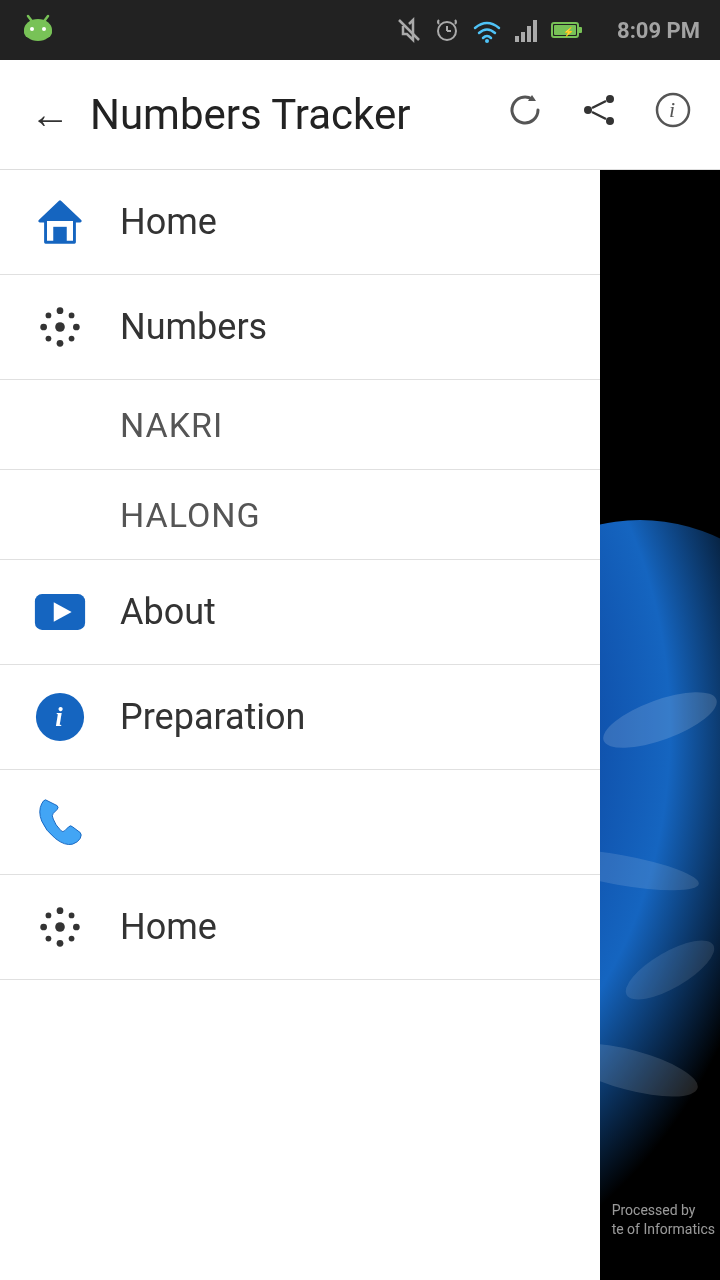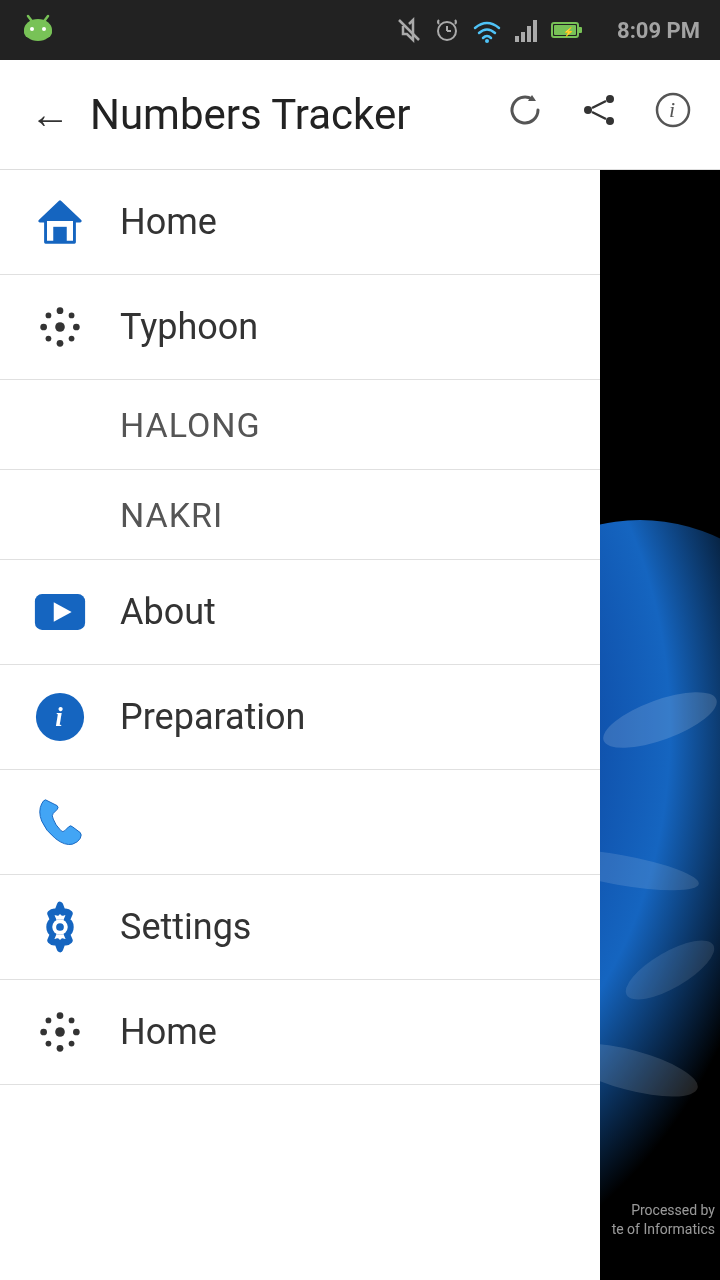--- a/index.html
+++ b/index.html
@@ -166,21 +166,20 @@
       height: 52px;
     }
 
     
     .watermark {
       position: absolute;
       bottom: 40px;
       right: 5px;
       font-size: 14px;
       color: rgba(255,255,255,0.6);
-      text-align: right;
       line-height: 1.4;
     }
   </style>
 </head>
 <body>
 
 <div class="status-bar">
   <div class="status-bar-left">
     
     <svg width="36" height="36" viewBox="0 0 36 36">
@@ -284,29 +283,29 @@
           <circle cx="27" cy="10" r="3.5" fill="#333"></circle>
           <circle cx="27" cy="44" r="3.5" fill="#333"></circle>
           <circle cx="10" cy="27" r="3.5" fill="#333"></circle>
           <circle cx="44" cy="27" r="3.5" fill="#333"></circle>
           <circle cx="15" cy="15" r="3" fill="#333"></circle>
           <circle cx="39" cy="39" r="3" fill="#333"></circle>
           <circle cx="39" cy="15" r="3" fill="#333"></circle>
           <circle cx="15" cy="39" r="3" fill="#333"></circle>
         </svg>
       </div>
-      <span class="menu-item-label">Typhoon</span>
+      <span class="menu-item-label">Numbers</span>
+    </div>
+
+    <div class="menu-subitem">
+      <span class="menu-subitem-label">NAKRI</span>
     </div>
 
     <div class="menu-subitem">
       <span class="menu-subitem-label">HALONG</span>
-    </div>
-
-    <div class="menu-subitem">
-      <span class="menu-subitem-label">NAKRI</span>
     </div>
 
     <div class="menu-item">
       <div class="menu-item-icon youtube-icon">
         <svg width="58" height="42" viewBox="0 0 58 42">
           <rect x="1" y="1" width="56" height="40" rx="8" fill="#1565C0"></rect>
           <polygon points="22,10 22,32 42,21" fill="#fff"></polygon>
         </svg>
       </div>
       <span class="menu-item-label">About</span>
@@ -323,32 +322,20 @@
     </div>
 
     <div class="menu-item">
       <div class="menu-item-icon phone-icon">
         <svg width="50" height="54" viewBox="0 0 50 54">
           <path d="M10 4 Q8 4 6 8 Q2 16 6 26 Q10 36 20 44 Q30 52 38 50 Q44 48 46 44 Q48 40 46 38 L38 32 Q36 30 34 32 L30 36 Q28 38 26 36 Q20 30 18 24 Q16 20 18 18 L22 14 Q24 12 22 10 Z" fill="#42A5F5" stroke="#1565C0" stroke-width="1"></path>
         </svg>
       </div>
     </div>
 
-    <div class="menu-item">
-      <div class="menu-item-icon gear-icon">
-        <svg width="54" height="54" viewBox="0 0 54 54">
-          <path d="M27 18 A9 9 0 1 1 26.999 18.001 Z" fill="none" stroke="#1565C0" stroke-width="0"></path>
-          <circle cx="27" cy="27" r="8" fill="#1565C0"></circle>
-          <path d="M27 4 L30 12 Q34 10 37 13 L34 20 Q38 22 38 27 Q38 32 34 34 L37 41 Q34 44 30 42 L27 50 L24 42 Q20 44 17 41 L20 34 Q16 32 16 27 Q16 22 20 20 L17 13 Q20 10 24 12 Z" fill="none" stroke="#1565C0" stroke-width="6.5" stroke-linejoin="round"></path>
-          <circle cx="27" cy="27" r="8" fill="#fff"></circle>
-          <circle cx="27" cy="27" r="4" fill="#1565C0"></circle>
-        </svg>
-      </div>
-      <span class="menu-item-label">Settings</span>
-    </div>
 
     <div class="menu-item">
       <div class="menu-item-icon typhoon-dot-icon">
         <svg width="54" height="54" viewBox="0 0 54 54">
           <circle cx="27" cy="27" r="5" fill="#333"></circle>
           <circle cx="27" cy="10" r="3.5" fill="#333"></circle>
           <circle cx="27" cy="44" r="3.5" fill="#333"></circle>
           <circle cx="10" cy="27" r="3.5" fill="#333"></circle>
           <circle cx="44" cy="27" r="3.5" fill="#333"></circle>
           <circle cx="15" cy="15" r="3" fill="#333"></circle>

